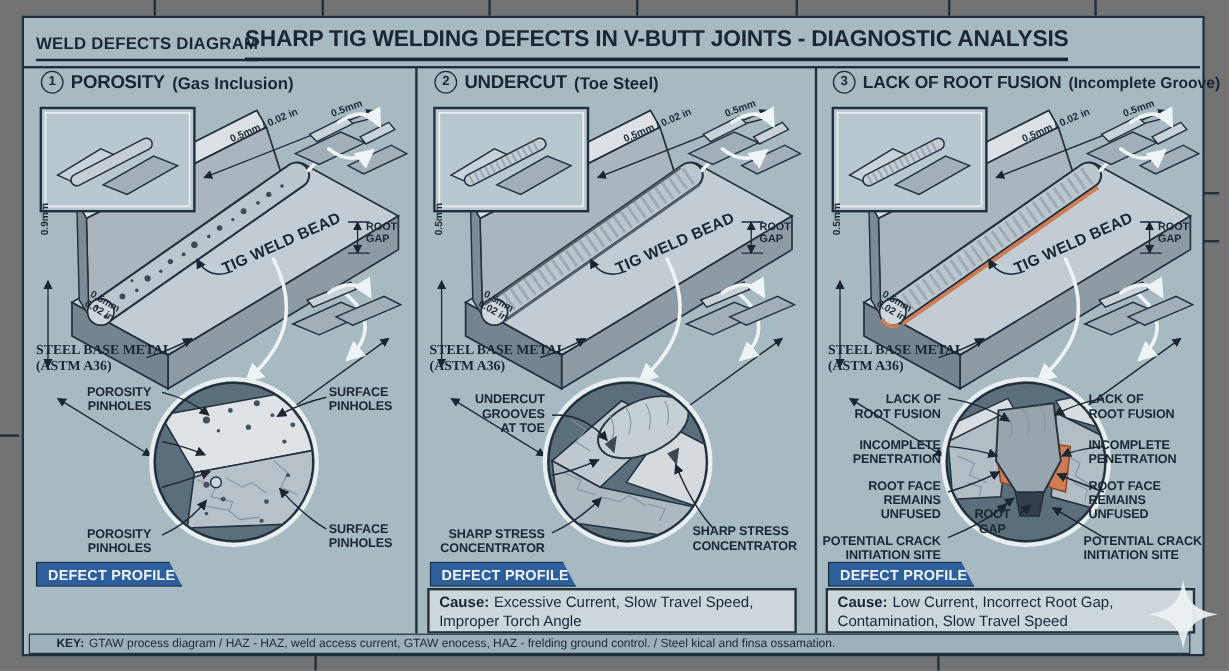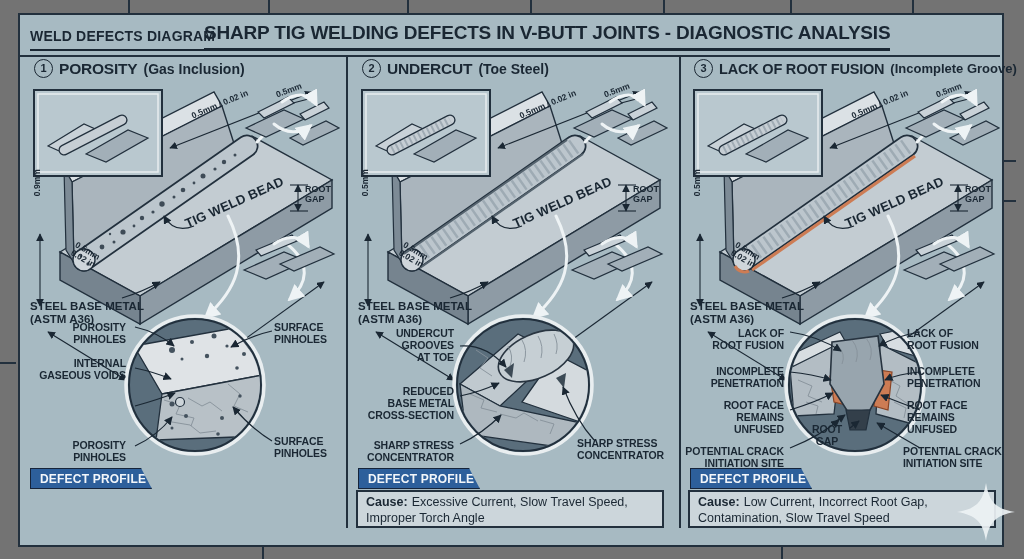--- a/index.html
+++ b/index.html
@@ -24,21 +24,21 @@
         font-size:11px;font-weight:700;text-align:center;line-height:17px;flex:0 0 auto;}
   .pname{font-size:15.5px;font-weight:800;letter-spacing:-.2px;}
   .psub{font-size:14px;font-weight:700;}
   .panel.p3 .pname{font-size:14.5px}.panel.p3 .psub{font-size:13px}
   .art{position:absolute;left:0;top:84px;}
   .pre{white-space:pre-line;}
   .dim{position:absolute;font-size:8.5px;font-weight:600;text-align:center;line-height:1.1;}
   .lbl{position:absolute;font-size:10.5px;font-weight:700;line-height:1.12;letter-spacing:-.1px;}
   .lbl.r{text-align:right;}
   .lbl.c{text-align:center;}
-  .basemetal{position:absolute;left:8px;top:300px;width:140px;font-size:11.5px;font-weight:700;line-height:1.15;}
+  .basemetal{position:absolute;left:8px;top:286px;width:140px;font-size:11.5px;font-weight:700;line-height:1.15;font-family:Liberation Serif, serif;}
   .beadlbl{position:absolute;left:158px;top:190px;width:130px;font-size:13px;font-weight:800;
            transform:rotate(-24deg);letter-spacing:.2px;}
   .rootgap{position:absolute;left:283px;top:184px;width:42px;font-size:9px;font-weight:700;line-height:1.15;}
   .banner{position:absolute;left:8px;top:468px;width:122px;height:21px;background:#2d5f9b;
           border:1.5px solid #16243a;clip-path:polygon(0 0,91% 0,100% 100%,0 100%);
           color:#f2f6fa;font-size:12px;font-weight:800;line-height:21px;padding-left:9px;letter-spacing:.2px;box-sizing:border-box;}
   .causebox{position:absolute;left:6px;top:490px;width:308px;height:38px;background:#ccd6db;
             border:2px solid #22303d;font-size:12.5px;line-height:1.28;padding:2px 8px;box-sizing:border-box;}
   .causebox b{margin-right:4px;}
   
@@ -227,22 +227,20 @@
     <div class="dim pre" style="left:36px;top:246px;width:54px;transform:rotate(30deg)">0.5mm
 0.02 in</div>
     <div class="basemetal pre">STEEL BASE METAL
 (ASTM A36)</div>
     <div class="beadlbl">TIG WELD BEAD</div>
     <div class="rootgap pre">ROOT
 GAP</div>
 
     <div class="lbl r pre" style="left:4px;top:322px;width:100px">POROSITY
 PINHOLES</div>
-    <div class="lbl r pre" style="left:4px;top:358px;width:100px">INTERNAL
-GASEOUS VOIDS</div>
     <div class="lbl r pre" style="left:4px;top:440px;width:100px">POROSITY
 PINHOLES</div>
     <div class="lbl pre" style="left:252px;top:322px;width:70px">SURFACE
 PINHOLES</div>
     <div class="lbl pre" style="left:252px;top:436px;width:70px">SURFACE
 PINHOLES</div>
 
     <div class="banner">DEFECT PROFILE</div>
   </div>
 
@@ -302,23 +300,20 @@
 0.02 in</div>
     <div class="basemetal pre">STEEL BASE METAL
 (ASTM A36)</div>
     <div class="beadlbl">TIG WELD BEAD</div>
     <div class="rootgap pre">ROOT
 GAP</div>
 
     <div class="lbl r pre" style="left:4px;top:328px;width:100px">UNDERCUT
 GROOVES
 AT TOE</div>
-    <div class="lbl r pre" style="left:4px;top:386px;width:100px">REDUCED
-BASE METAL
-CROSS-SECTION</div>
     <div class="lbl r pre" style="left:4px;top:440px;width:100px">SHARP STRESS
 CONCENTRATOR</div>
     <div class="lbl pre" style="left:227px;top:438px;width:95px">SHARP STRESS
 CONCENTRATOR</div>
 
     <div class="banner">DEFECT PROFILE</div>
     <div class="causebox">
       <b>Cause:</b><span>Excessive Current, Slow Travel Speed, Improper Torch Angle</span>
     </div>
   </div>
@@ -411,18 +406,21 @@
 INITIATION SITE</div>
     <div class="lbl c pre" style="left:118px;top:424px;width:54px">ROOT
 GAP</div>
 
     <div class="banner">DEFECT PROFILE</div>
     <div class="causebox">
       <b>Cause:</b><span>Low Current, Incorrect Root Gap, Contamination, Slow Travel Speed</span>
     </div>
   </div>
 
+  <div class="keyband">
+    <b>KEY:</b><span>GTAW process diagram / HAZ - HAZ, weld access current, GTAW enocess, HAZ - frelding ground control. / Steel kical and finsa ossamation.</span>
+  </div>
 
   <svg class="sparkle" width="60" height="60" viewBox="0 0 60 60">
     <path d="M30,1 C33,20 40,27 59,30 C40,33 33,40 30,59 C27,40 20,33 1,30 C20,27 27,20 30,1 Z" fill="#edf2f4" opacity=".92"></path>
   </svg>
 
 </div>
 
 </body></html>

